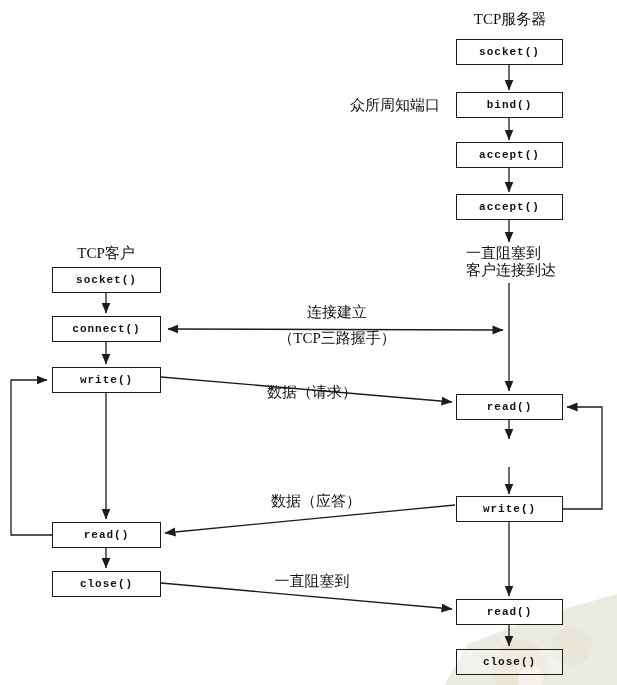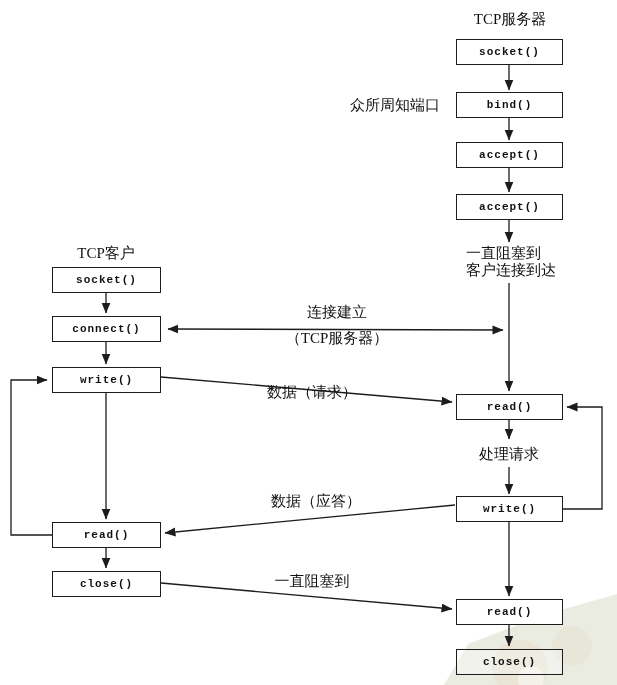--- a/index.html
+++ b/index.html
@@ -83,23 +83,22 @@
   <div class="box" style="left:52px;top:571px;width:109px;">close()</div>
 
   <div class="cjk right" style="left:350px;top:97px;width:102px;">众所周知端口</div>
 
   <div class="cjk" style="left:466px;top:245px;">
     <div>一直阻塞到</div>
     <div>客户连接到达</div>
   </div>
 
   <div class="cjk center" style="left:277px;top:304px;width:120px;">连接建立</div>
-  <div class="cjk center" style="left:252px;top:330px;width:170px;">（TCP服务器）</div>
+  <div class="cjk center" style="left:252px;top:330px;width:170px;">（TCP三路握手）</div>
 
   <div class="cjk center" style="left:252px;top:368px;width:120px;margin-top:16px;">数据（请求）</div>
 
-  <div class="cjk center" style="left:449px;top:446px;width:120px;">处理请求</div>
 
   <div class="cjk center" style="left:256px;top:493px;width:120px;">数据（应答）</div>
 
   <div class="cjk center" style="left:250px;top:573px;width:124px;">一直阻塞到</div>
 
 </div>
 
 </body></html>

